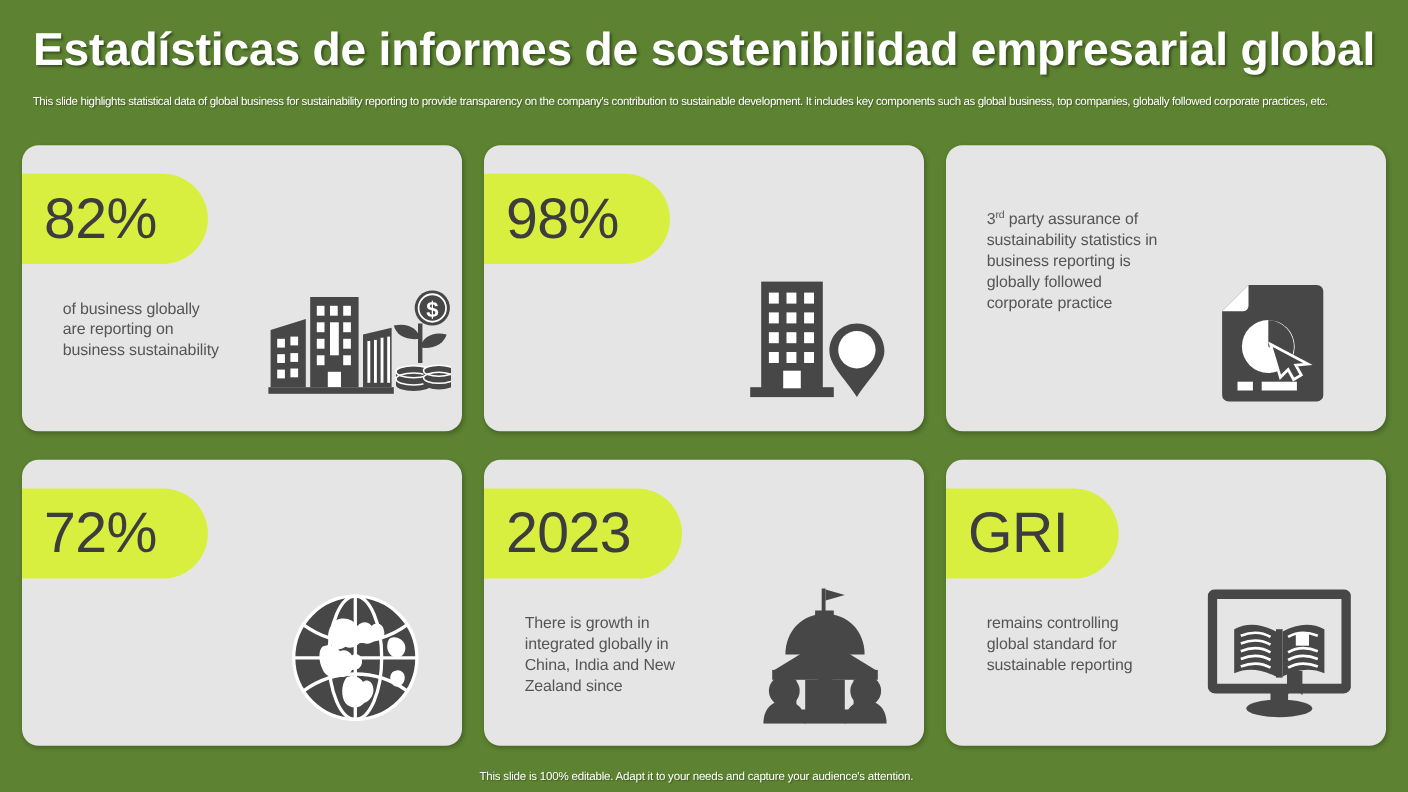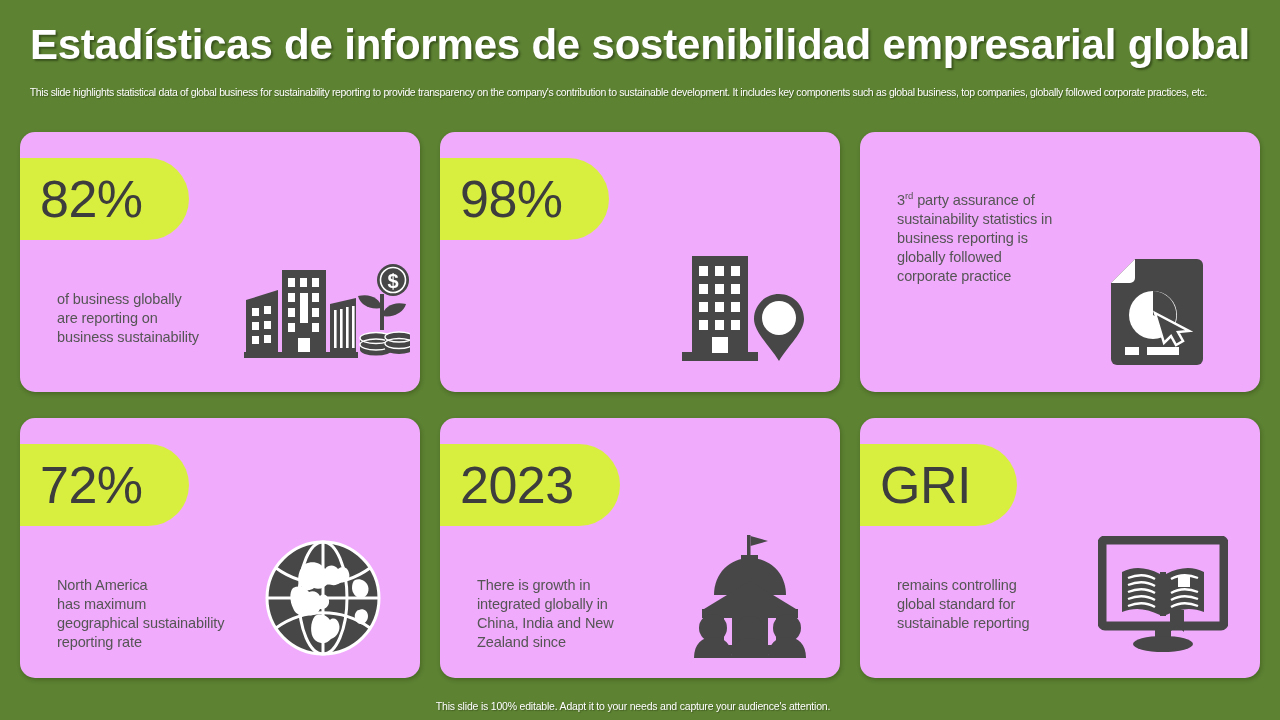--- a/index.html
+++ b/index.html
@@ -72,21 +72,21 @@
     grid-template-columns: repeat(3, 400px);
     grid-template-rows: repeat(2, 260px);
     column-gap: 20px;
     row-gap: 26px;
   }
 
   .card {
     position: relative;
     width: 400px;
     height: 260px;
-    background: #f0abfc;
+    background: #e5e5e5;
     border-radius: 15px;
     box-shadow: 1px 2px 4px rgba(20,35,8,0.30);
     overflow: hidden;
   }
 
   
   .badge {
     position: absolute;
     left: 0;
     top: 26px;
@@ -113,21 +113,21 @@
   .card-text {
     position: absolute;
     left: 37px;
     color: #555555;
     font-size: 14.5px;
     line-height: 19px;
     letter-spacing: -0.1px;
     white-space: pre-line;
   }
 
-  .card.has-badge .card-text { top: 140px; margin-top: 18px; }
+  .card.has-badge .card-text { top: 140px; }
   .card.no-badge .card-text  { top: 59px; }
 
   .card-text sup {
     font-size: 9.5px;
     vertical-align: super;
     line-height: 0;
   }
 
   
   .card-icon {
@@ -287,24 +287,20 @@
           <rect x="20" y="90" width="14" height="8" fill="#ffffff"></rect>
           <rect x="42" y="90" width="32" height="8" fill="#ffffff"></rect>
         </svg>
       </div>
     </div>
 
     <div class="card has-badge">
       <div class="badge">
         <span class="badge-text">72%</span>
       </div>
-      <div class="card-text">North America
-has maximum
-geographical sustainability
-reporting rate</div>
       <div class="card-icon icon-globe">
         <svg viewBox="0 0 120 120" xmlns="http://www.w3.org/2000/svg">
           <circle cx="60" cy="60" r="56" fill="#474747"></circle>
 
           <path d="M42 26 C50 22 58 25 62 31 C66 26 72 27 75 31 C79 27 85 29 86 35 C88 41 83 45 78 44 C74 48 68 48 65 45 C62 50 56 52 51 50 C46 54 40 52 37 47 C33 42 36 30 42 26 Z" fill="#ffffff"></path>
           <path d="M30 50 C36 47 43 49 46 54 C50 52 55 54 57 58 C60 55 65 57 66 62 C67 68 62 72 57 71 C54 77 48 79 43 76 C38 79 32 76 30 70 C27 64 26 54 30 50 Z" fill="#ffffff"></path>
           <path d="M52 78 C57 75 64 77 67 82 C70 79 75 81 76 86 C78 92 74 99 68 101 C63 107 55 106 51 101 C47 96 47 84 52 78 Z" fill="#ffffff"></path>
           <path d="M92 42 C97 40 103 43 105 48 C107 54 103 60 98 60 C93 60 89 55 89 50 C89 46 90 43 92 42 Z" fill="#ffffff"></path>
           <path d="M96 72 C100 70 105 73 105 78 C105 83 101 87 97 86 C93 85 91 80 92 76 C93 74 94 72 96 72 Z" fill="#ffffff"></path>
 

